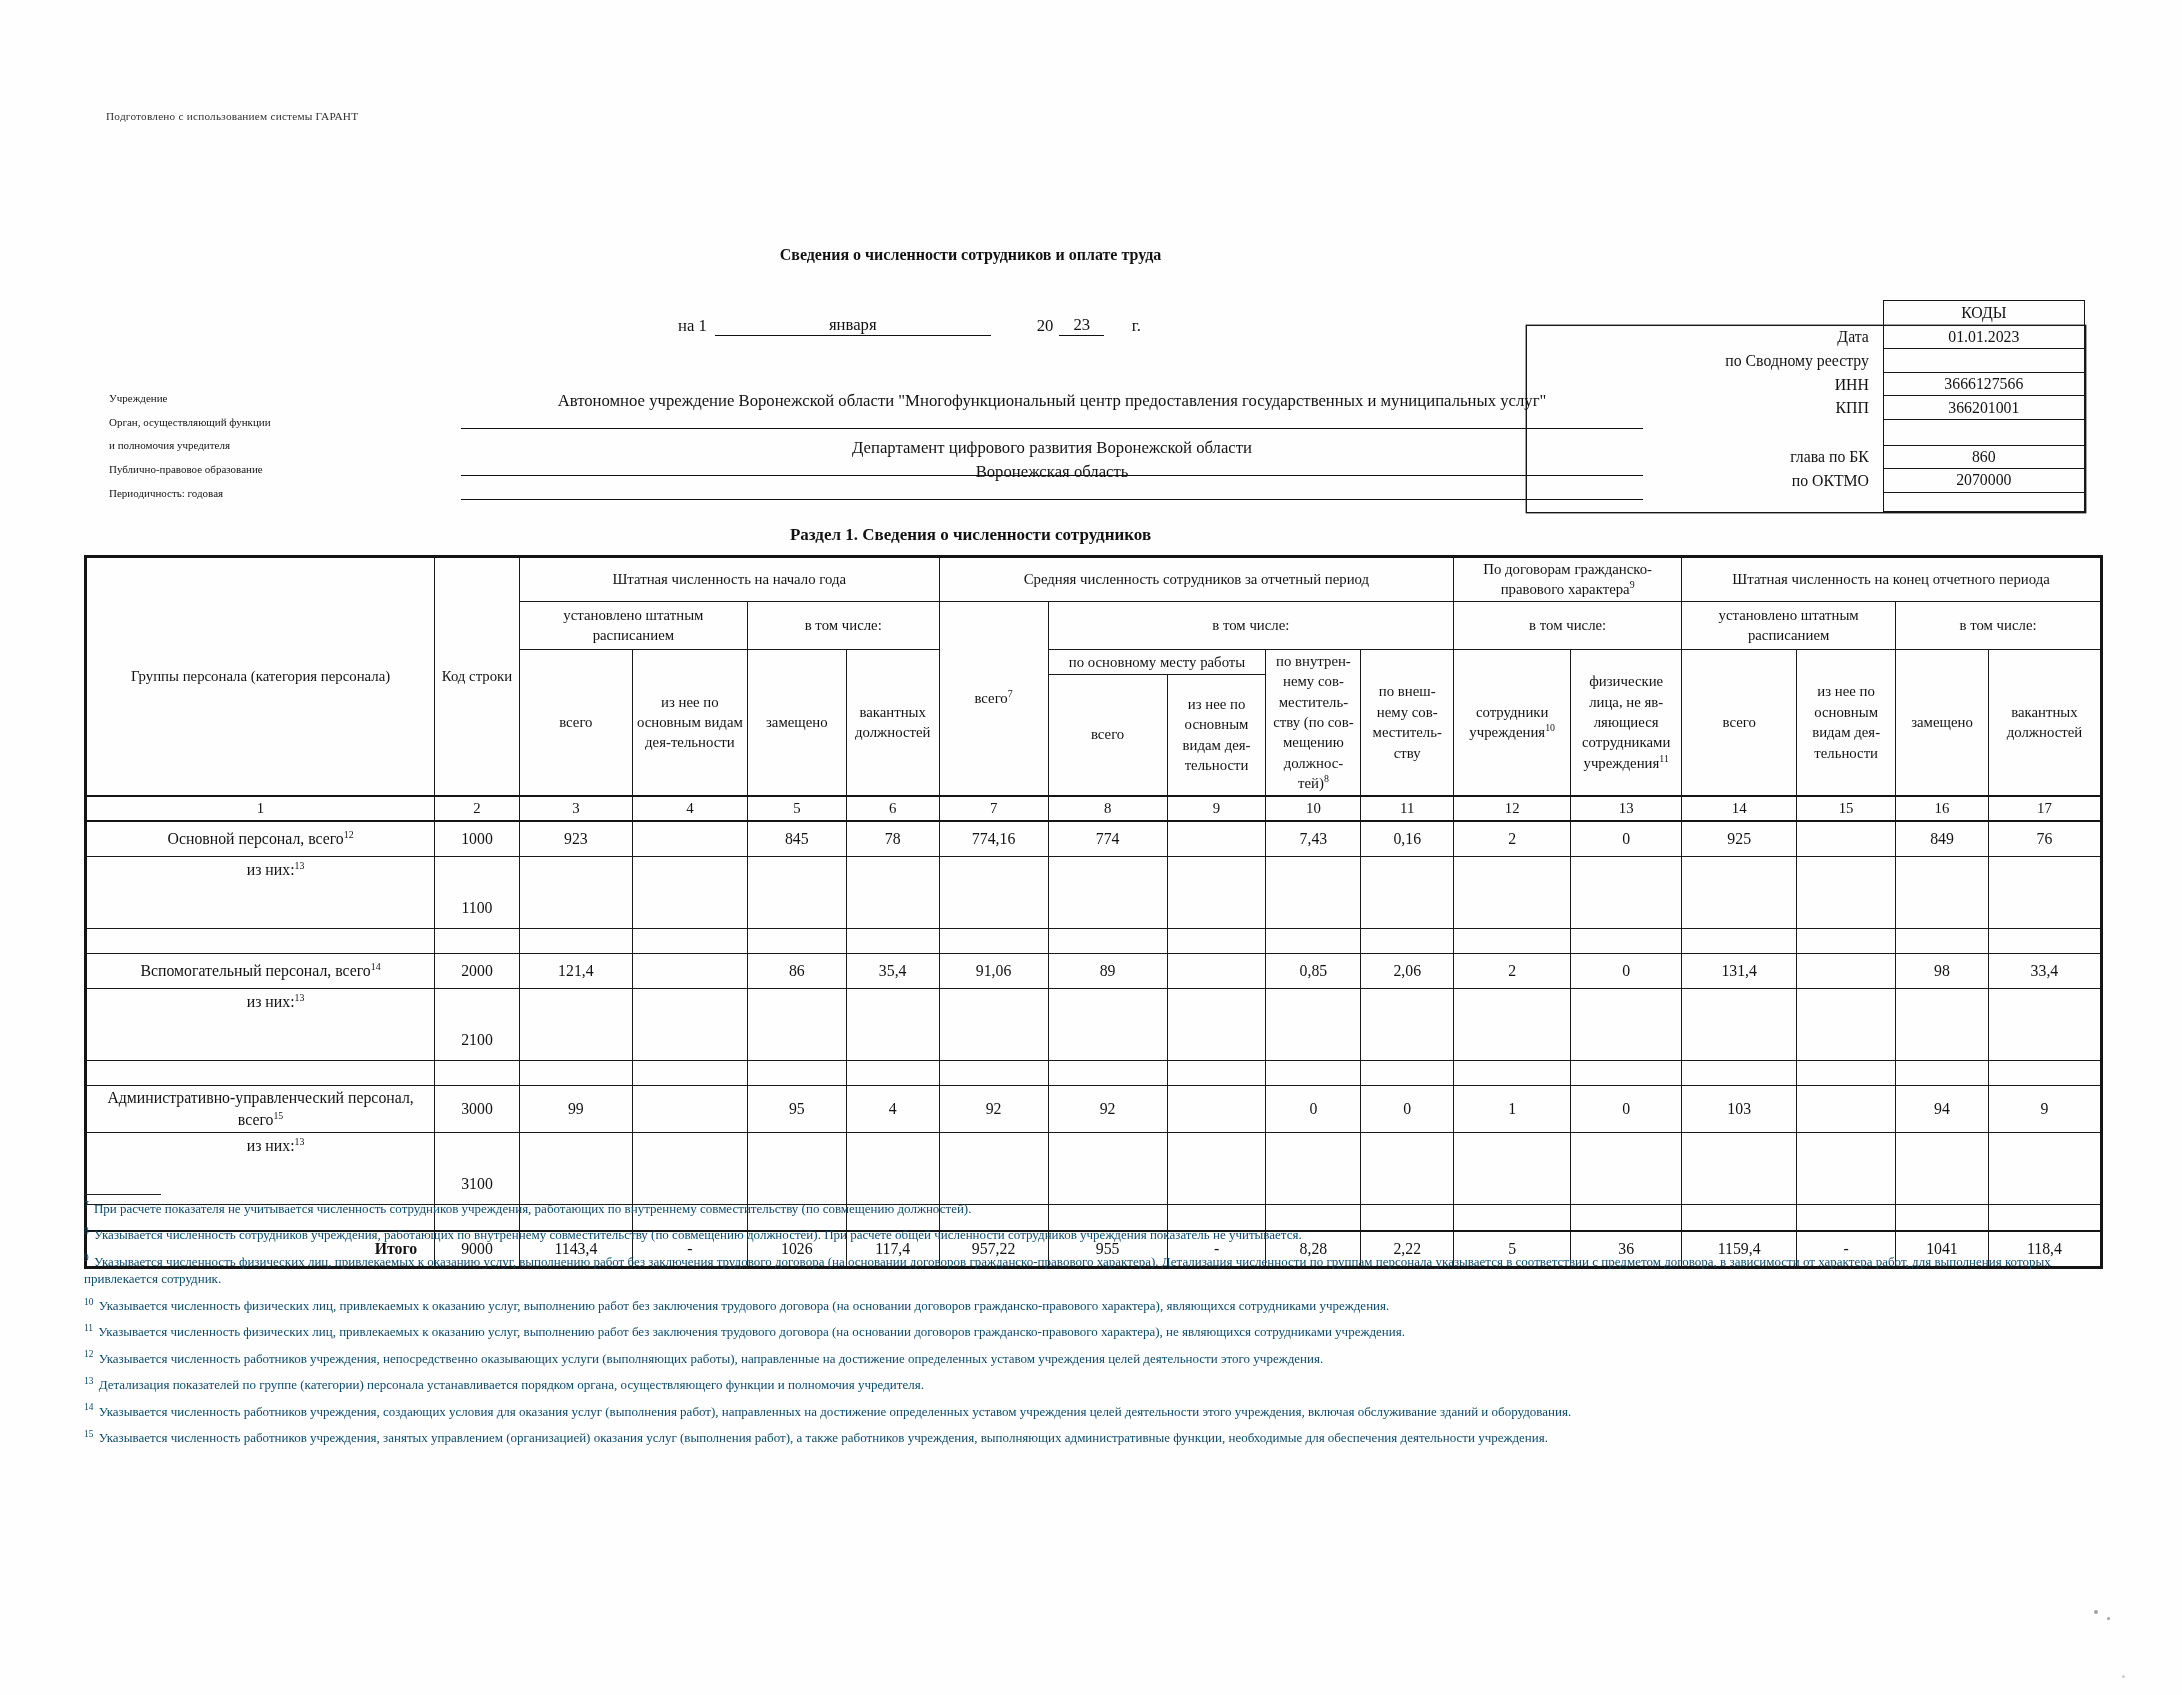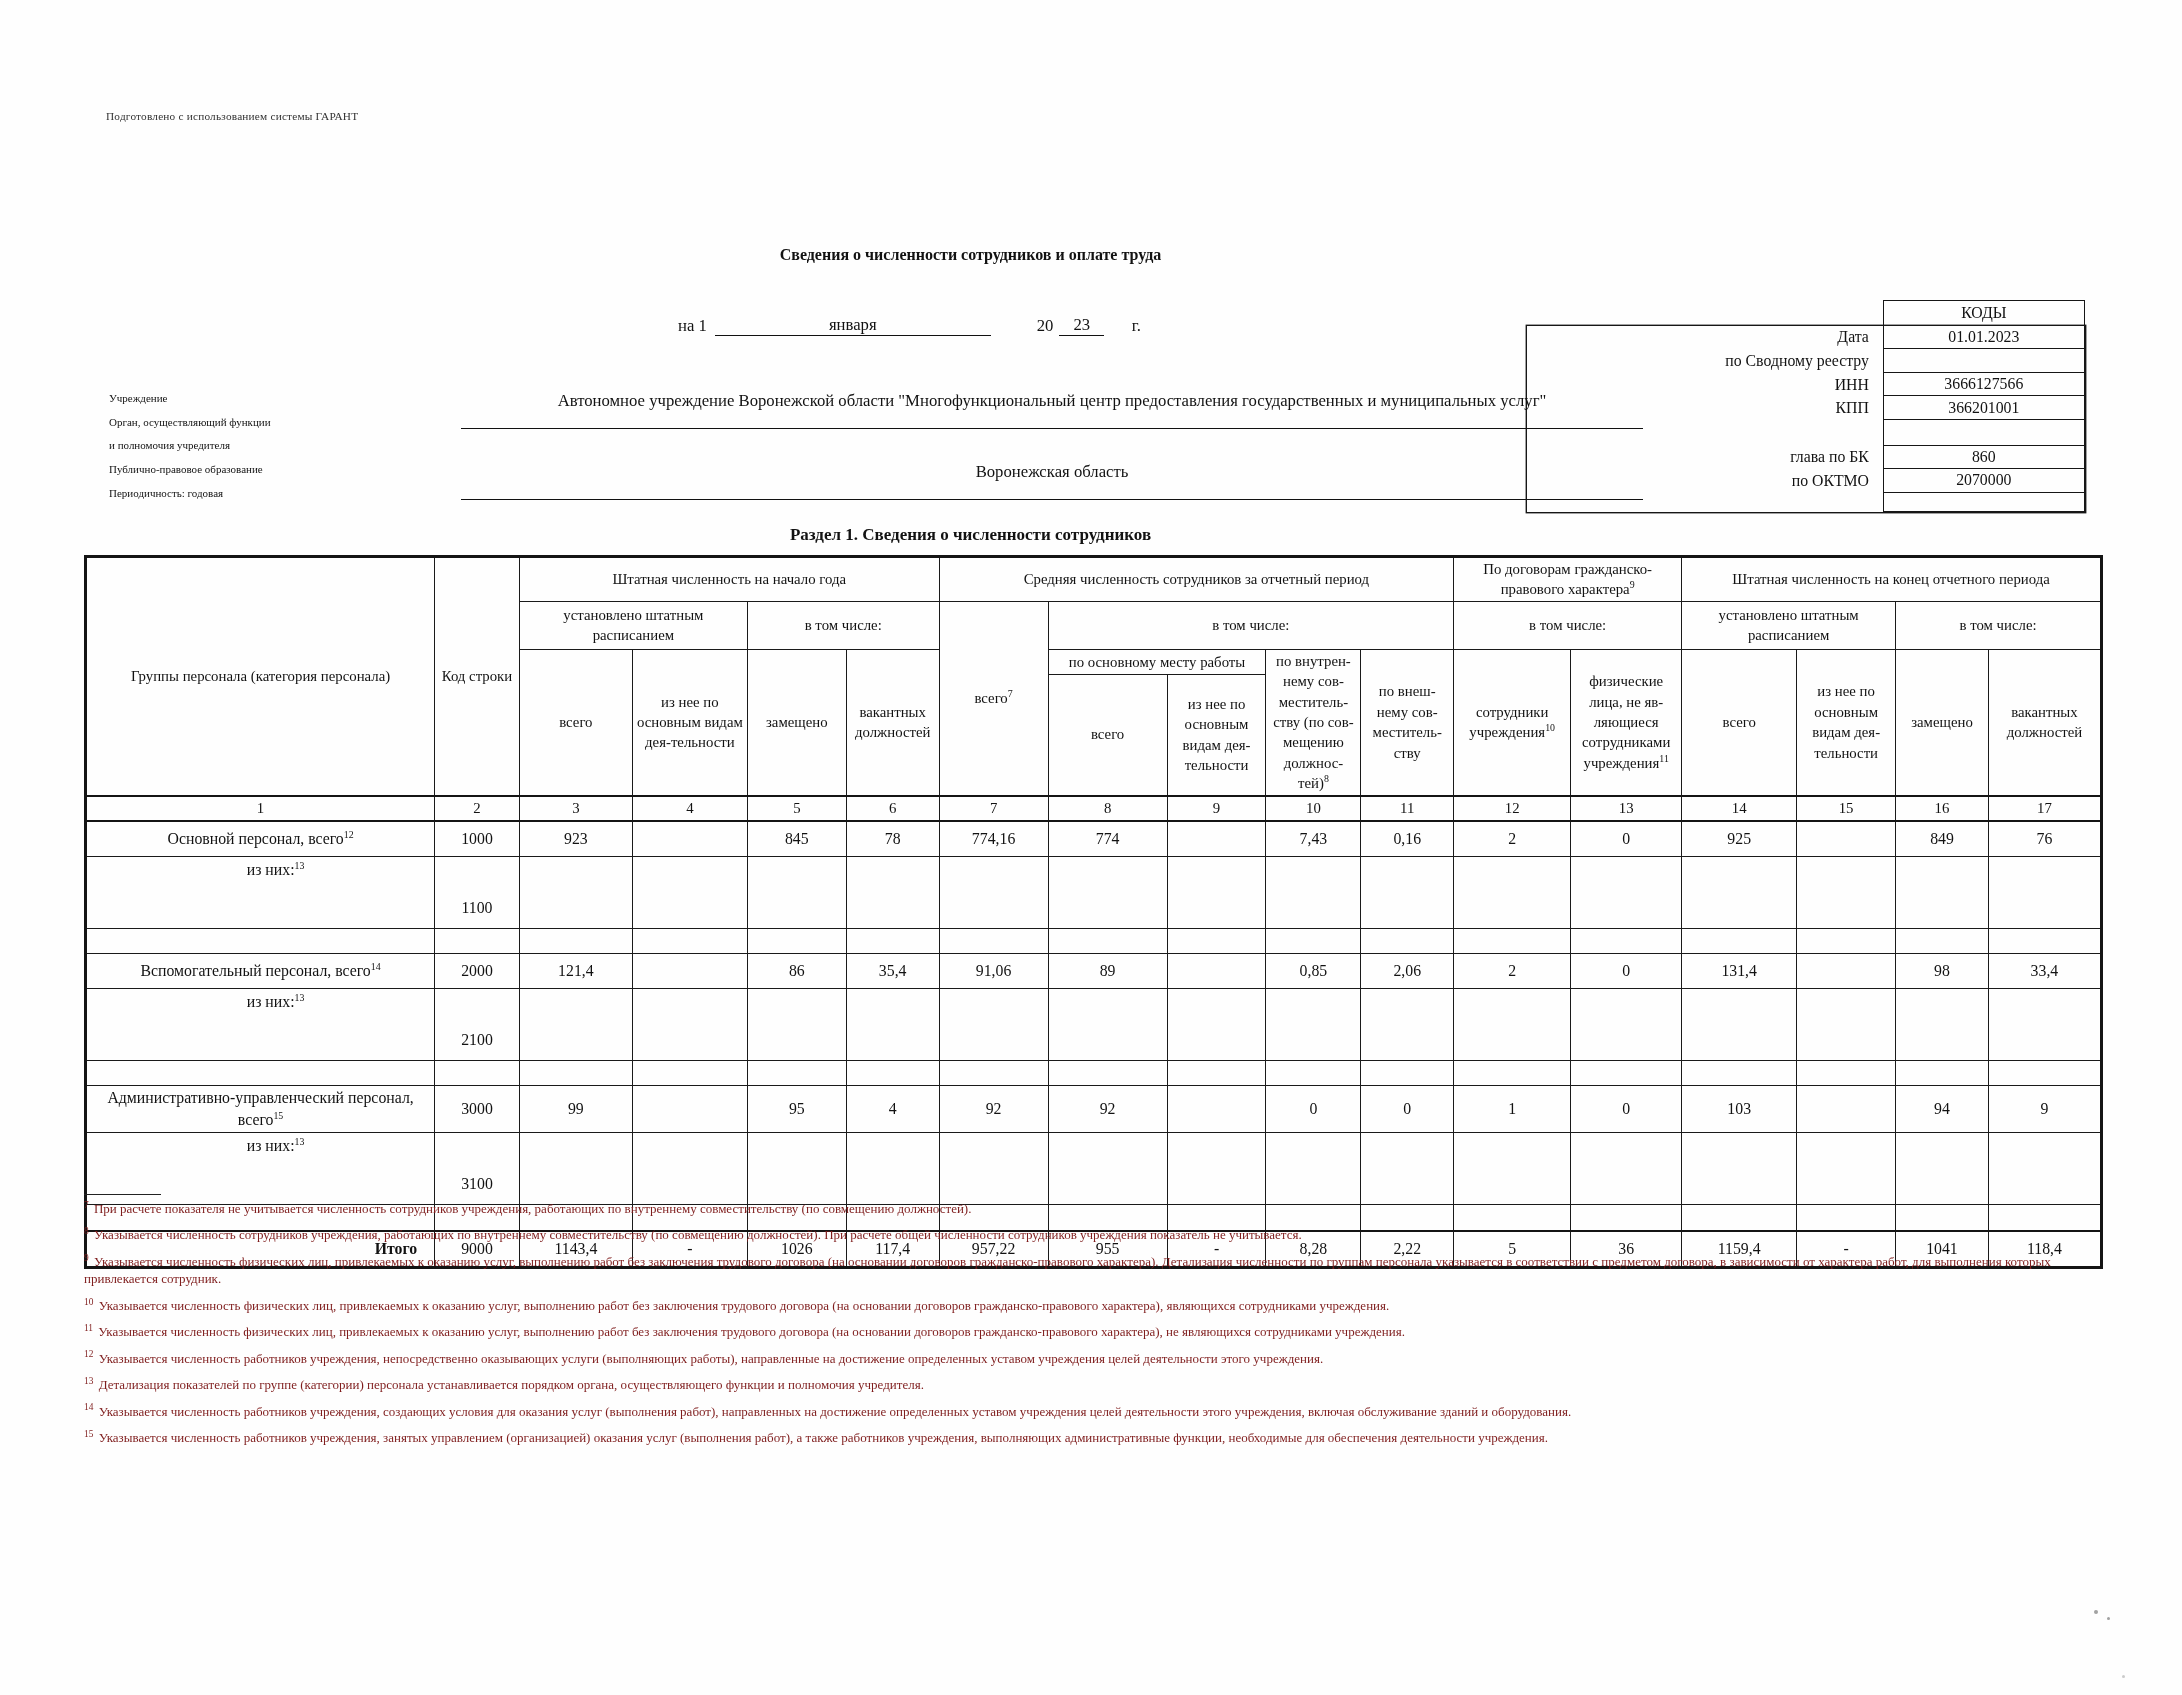--- a/index.html
+++ b/index.html
@@ -47,21 +47,21 @@
   tr.data td.c-label{}
   tr.subrow td{height:61px;}
   tr.subrow td.c-label{vertical-align:top;padding-top:2px;padding-left:33px;}
   tr.subrow td.c-code{vertical-align:bottom;padding-bottom:8.9px;}
   tr.spacer td{height:22.7px;}
   tr.total td{height:32.5px;border-top:2.3px solid #141414;}
   tr.total td.c-label{text-align:right;padding-right:17px;font-weight:bold;}
   sup{font-size:9.9px;line-height:0;}
 
   
-  .footnotes{left:84px;top:1200px;width:2017px;font-size:13px;color:#7f1d1d;}
+  .footnotes{left:84px;top:1200px;width:2017px;font-size:13px;color:#0c4a6e;}
   .footnotes p{margin:0 0 8.9px 0;line-height:1.35;}
   .footnotes sup{font-size:9.4px;padding-right:2px;}
   .fn-rule{left:84px;top:1194px;width:77px;border-top:1.4px solid #222;height:0;}
   .speck{position:absolute;border-radius:50%;background:#555;opacity:.55;}
 </style>
 </head>
 <body>
 
 <div class="page">
 
@@ -117,20 +117,21 @@
             <div class="codes-value"></div>
           </div>
         </div>
       </div>
   </div>
 
   <div class="abs org-label" style="top:392px;">Учреждение</div>
   <div class="abs org-value" style="top:391px;">Автономное учреждение Воронежской области "Многофункциональный центр предоставления государственных и муниципальных услуг"</div>
   <div class="abs org-label" style="top:416px;">Орган, осуществляющий функции</div>
   <div class="abs org-label" style="top:439px;">и полномочия учредителя</div>
+  <div class="abs org-value" style="top:438px;">Департамент цифрового развития Воронежской области</div>
   <div class="abs org-label" style="top:463px;">Публично-правовое образование</div>
   <div class="abs org-value" style="top:462px;">Воронежская область</div>
   <div class="abs org-label" style="top:487px;">Периодичность: годовая</div>
 
   <div class="abs section-title">Раздел 1. Сведения о численности сотрудников</div>
 
   <table class="staff">
     <colgroup>
       <col style="width:17.3%">
         <col style="width:4.2%">

